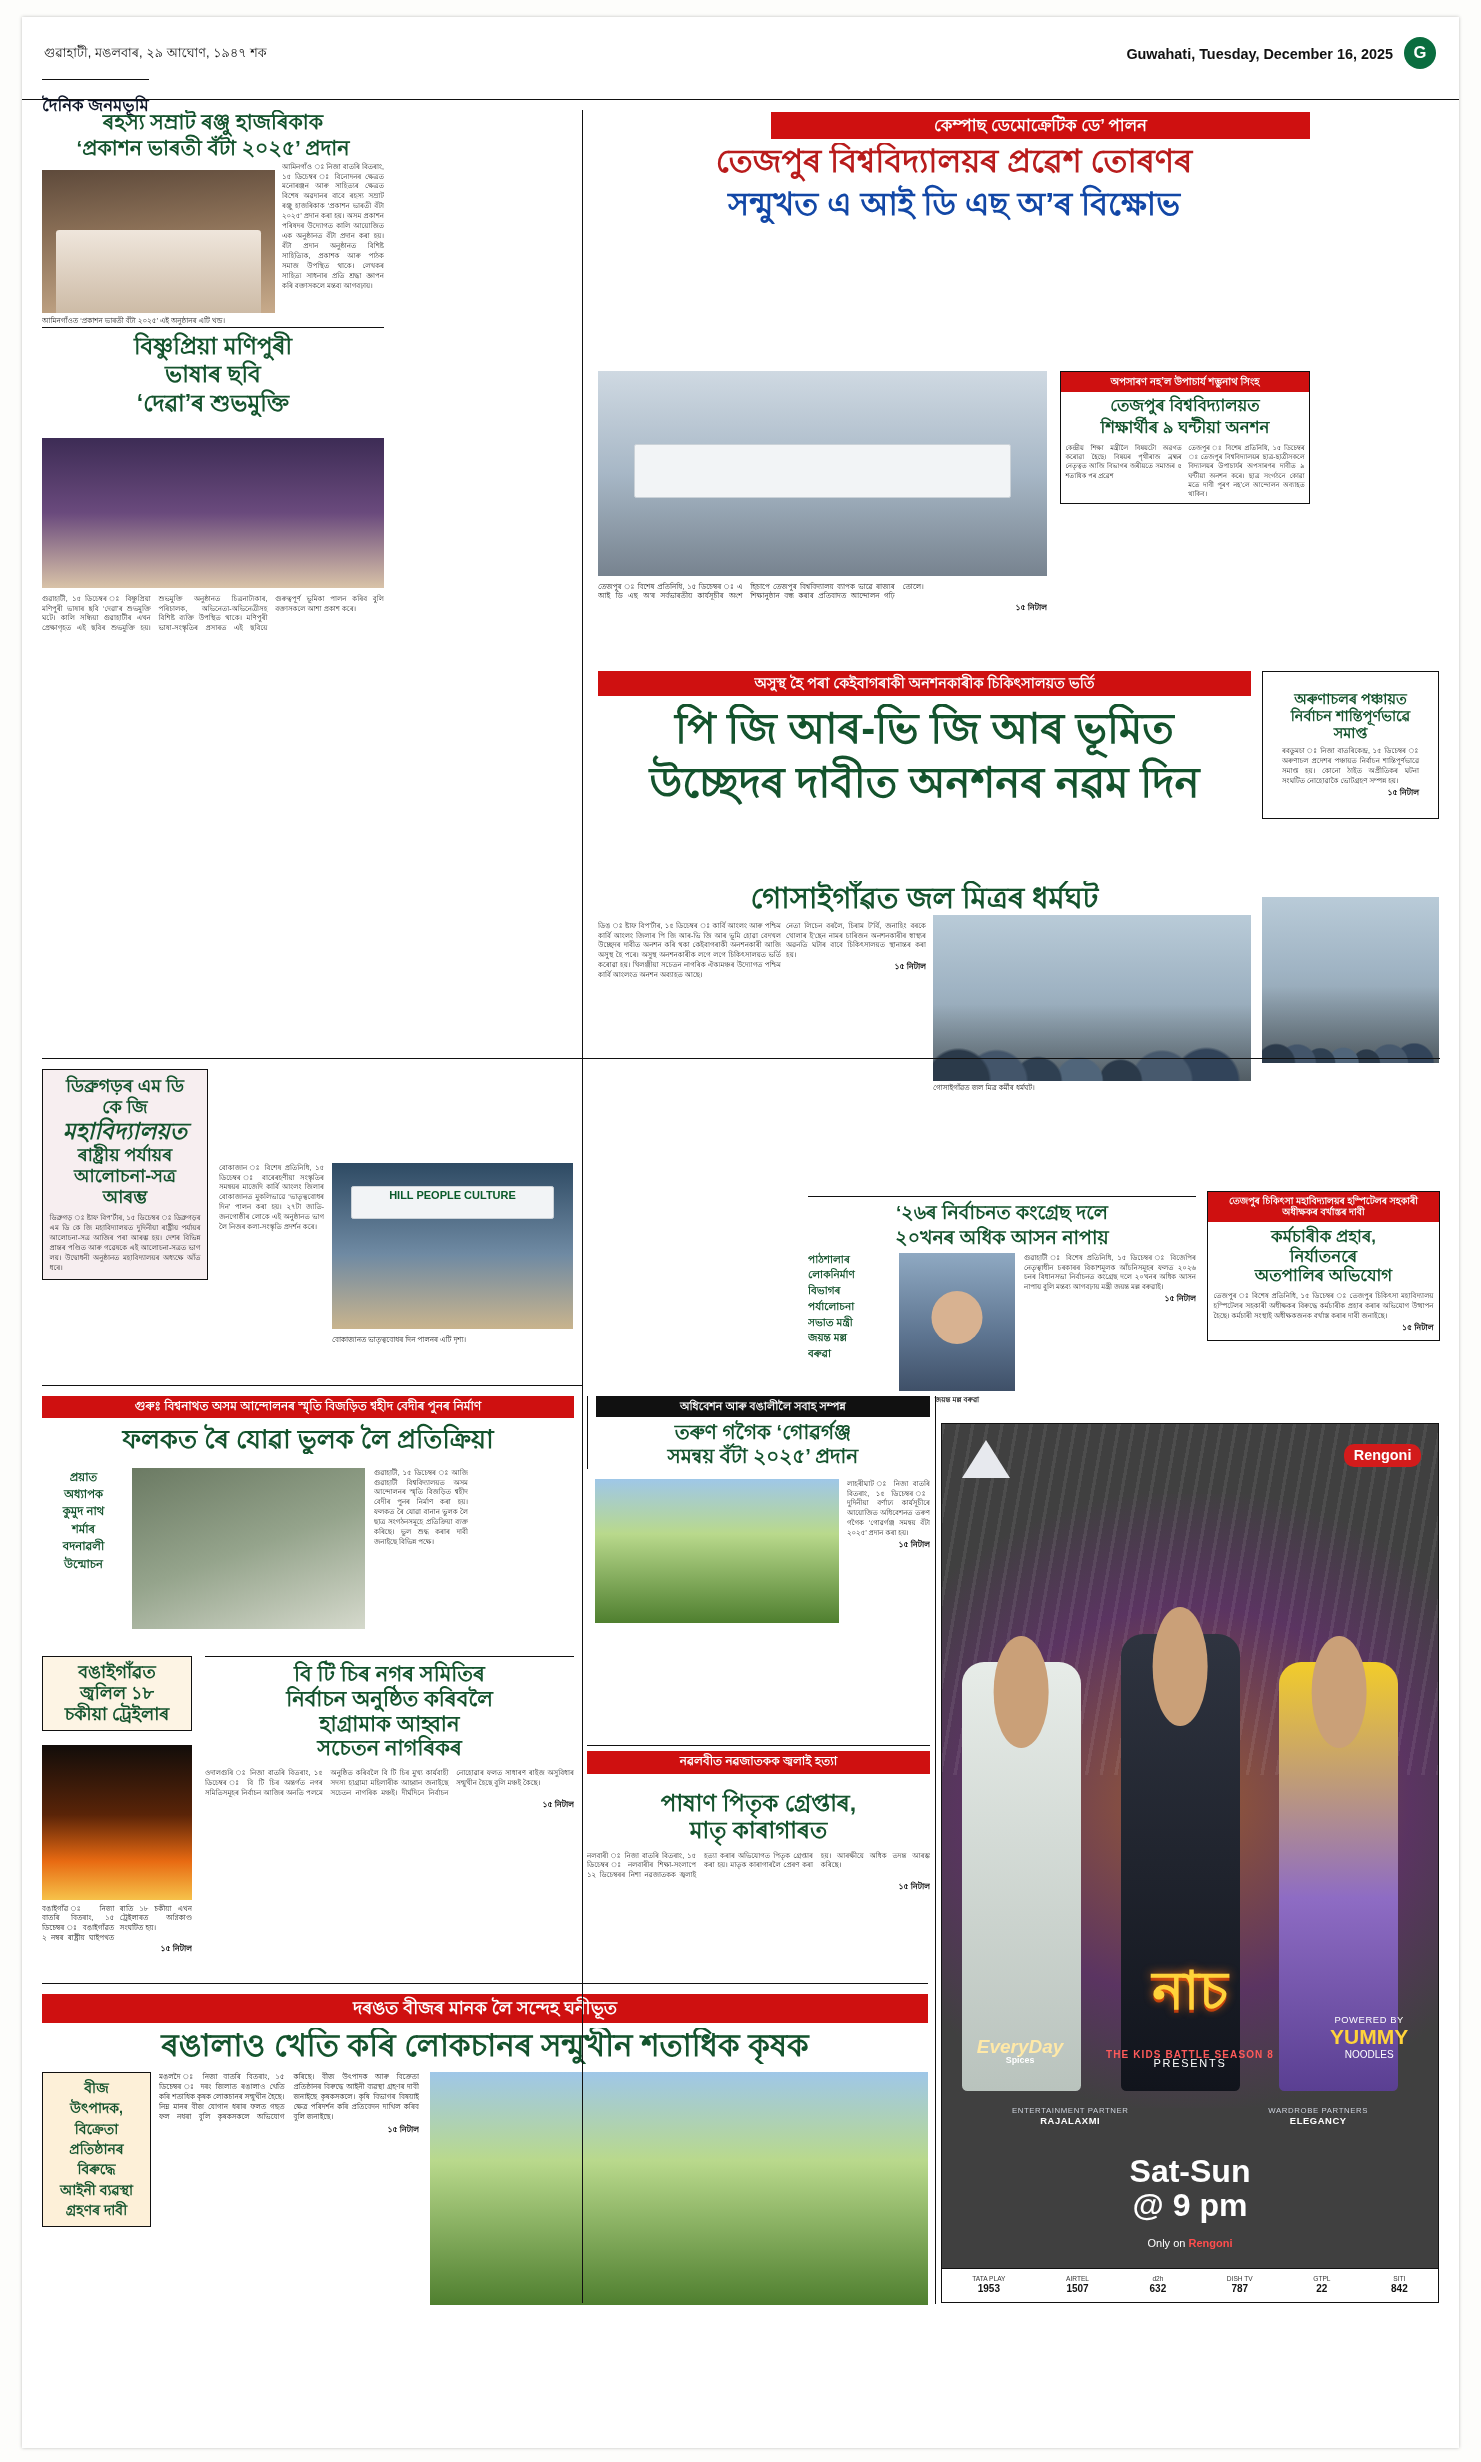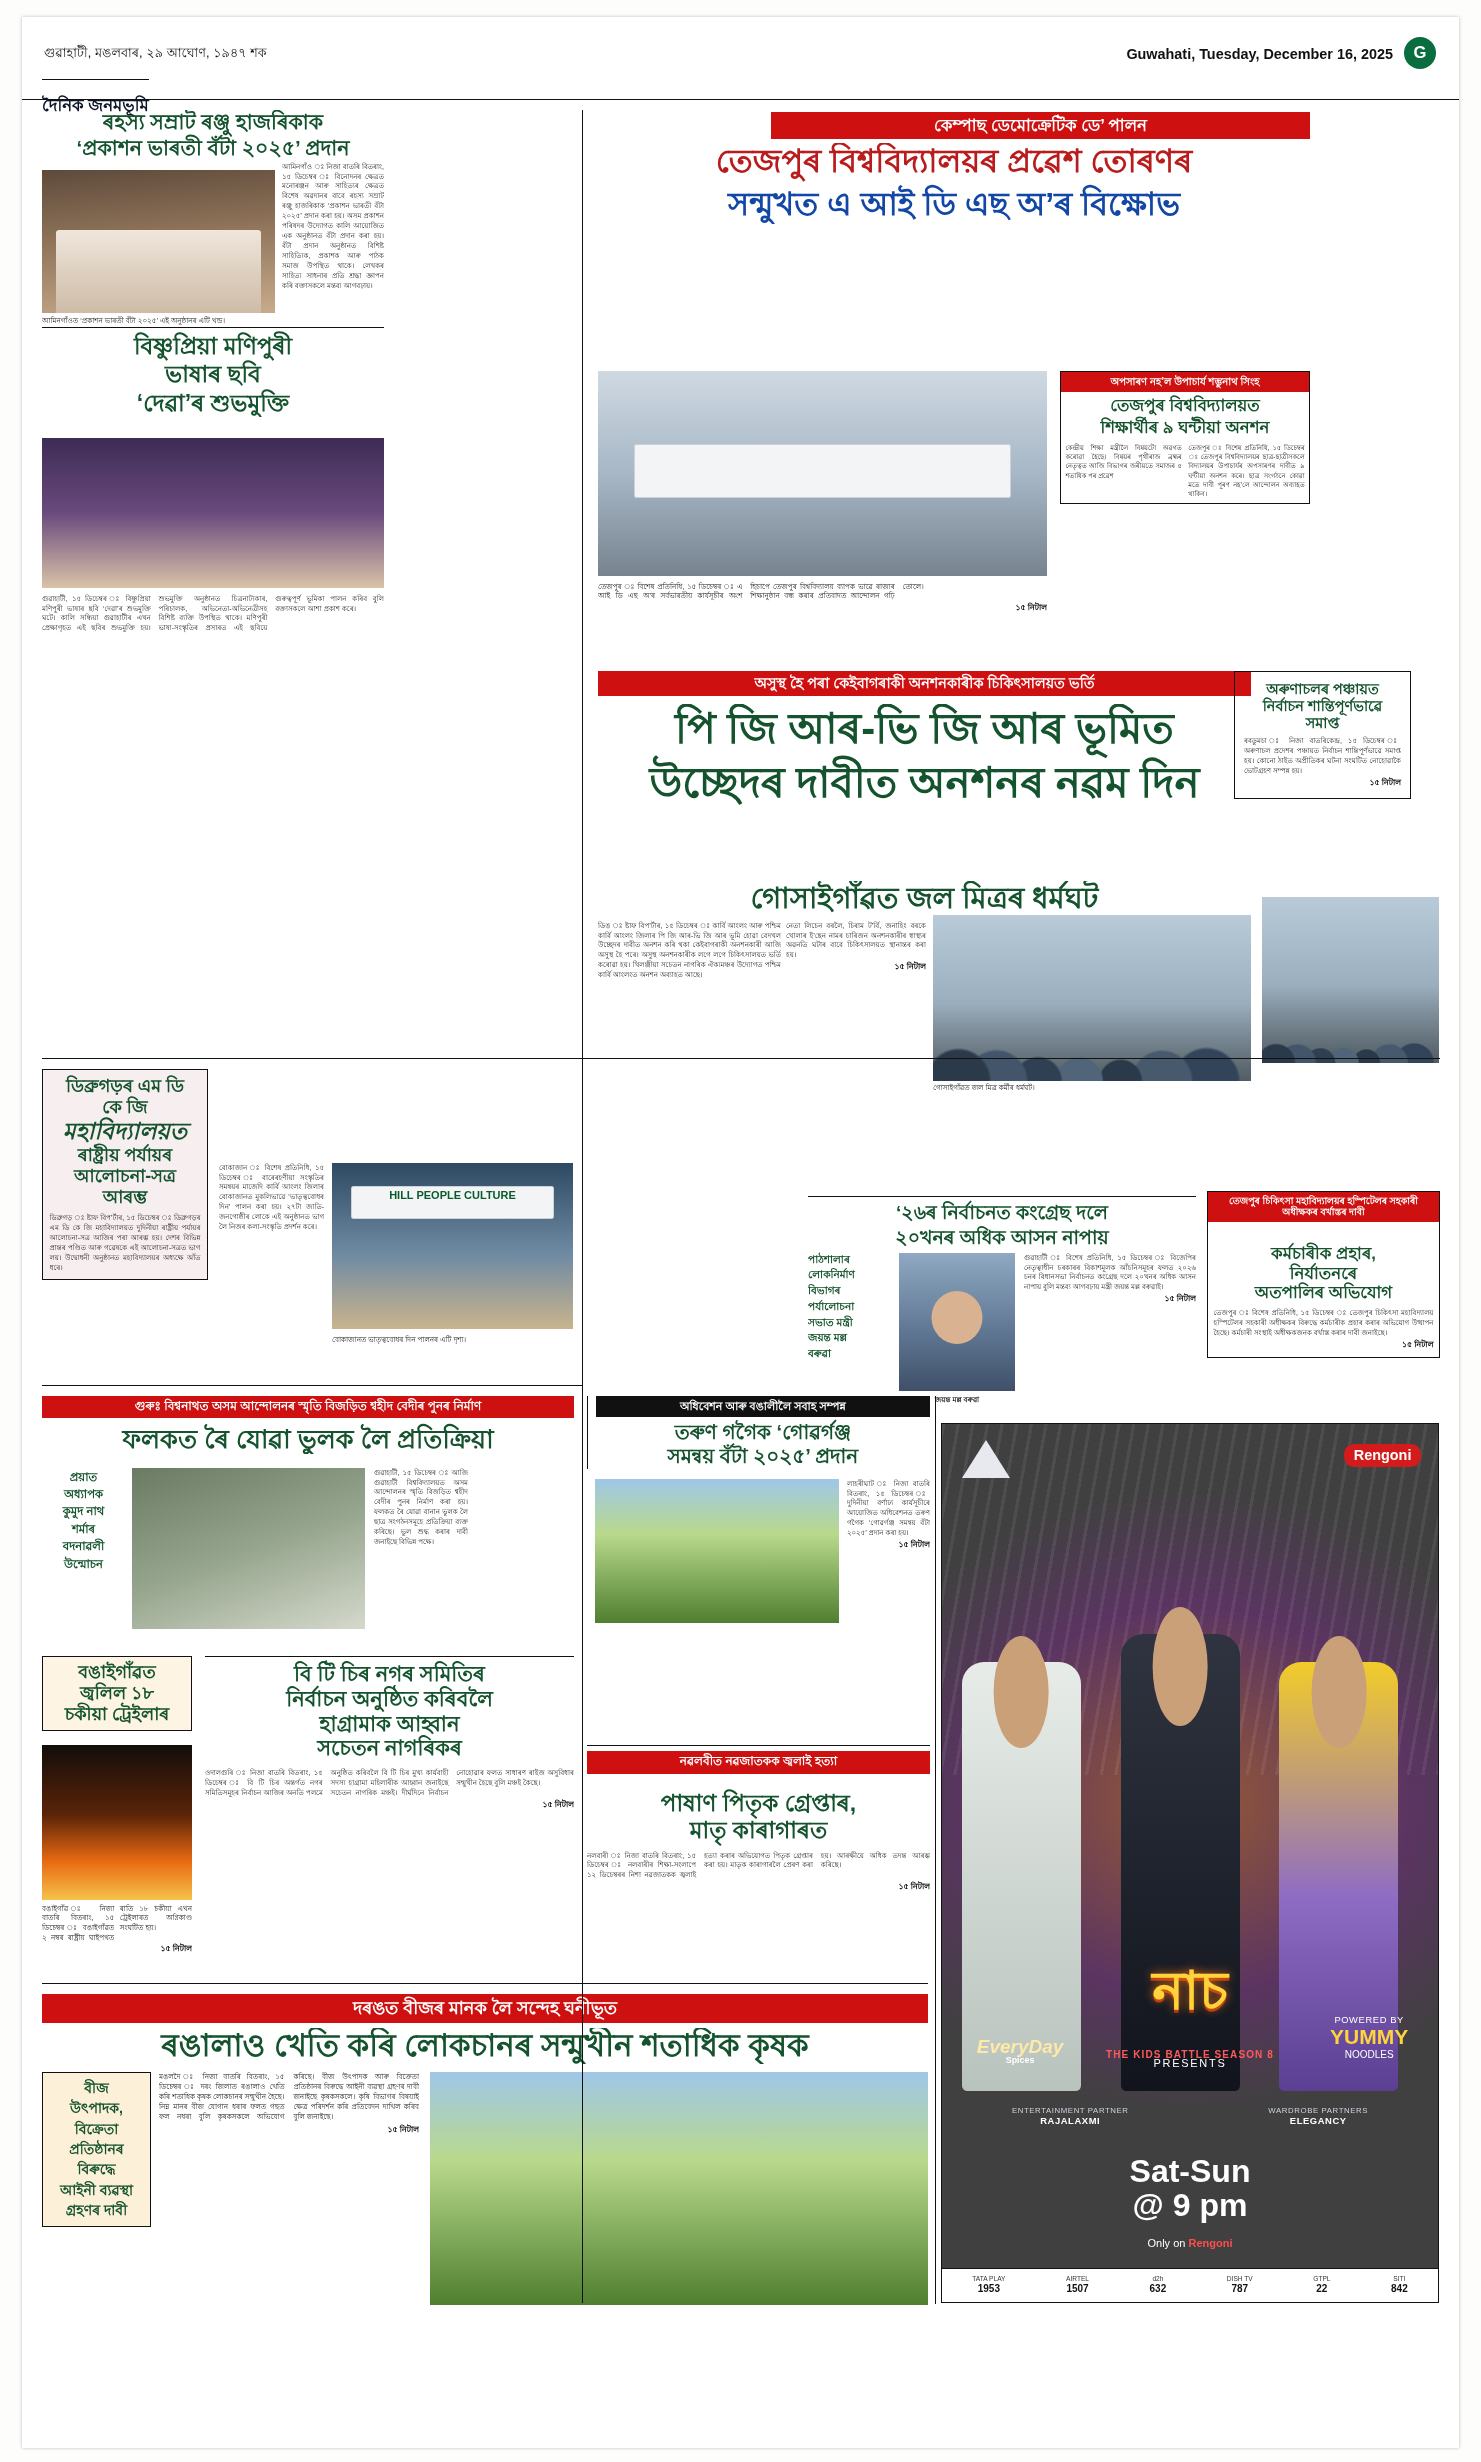--- a/index.html
+++ b/index.html
@@ -254,21 +254,21 @@
   </div>
   <div class="box" style="left:764px; top:904px; width:140px; height:127px;">
     <div class="bodytext" style="font-size:7px;">নেতা লিচেন বৰলৈ, চিৰাম ট’ৰ্বি, জনাহিং বৰকে খোলাৰ ই’ছেন নামৰ চাৰিজন অনশনকাৰীৰ স্বাস্থ্যৰ অৱনতি ঘটাৰ বাবে চিকিৎসালয়ত স্থানান্তৰ কৰা হয়।</div>
     <div class="dateline">১৫ নিটাল</div>
   </div>
   <div class="photo crowd" style="position:absolute; left:911px; top:898px; width:318px; height:166px;"></div>
   <div class="box" style="left:911px; top:1066px; width:318px;">
     <div class="cap">গোসাইগাঁৱত জল মিত্ৰ কৰ্মীৰ ধৰ্মঘট।</div>
   </div>
 
-  <div class="box" style="left:1212px; top:654px; width:177px; border:1.1px solid #111; padding:9px;">
+  <div class="box" style="left:1240px; top:654px; width:177px; border:1.1px solid #111; padding:19px;">
     <div class="hl" style="font-size:14.4px;">অৰুণাচলৰ পঞ্চায়ত নিৰ্বাচন শান্তিপূৰ্ণভাৱে সমাপ্ত</div>
     <div class="bodytext" style="font-size:7px; margin-top:4.4px;">ৰবডুমচা ঃ নিজা বাতৰিকেন্দ্ৰ, ১৫ ডিচেম্বৰ ঃ অৰুণাচল প্ৰদেশৰ পঞ্চায়ত নিৰ্বাচন শান্তিপূৰ্ণভাৱে সমাপ্ত হয়। কোনো ঠাইত অপ্ৰীতিকৰ ঘটনা সংঘটিত নোহোৱাকৈ ভোটগ্ৰহণ সম্পন্ন হয়।</div>
     <div class="dateline">১৫ নিটাল</div>
   </div>
   <div class="photo crowd" style="position:absolute; left:1240px; top:880px; width:177px; height:166px;"></div>
 
   <div class="box" style="left:20px; top:1052px; width:166px; border:1.1px solid #111; background:#f7eef0; padding:6.6px;">
     <div class="hl" style="font-size:17.7px;">ডিব্ৰুগড়ৰ এম ডি</div>
     <div class="hl" style="font-size:17.7px;">কে জি</div>
     <div class="hl" style="font-size:23px;font-style:italic;">মহাবিদ্যালয়ত</div>
@@ -307,21 +307,21 @@
   <div class="photo portrait" style="position:absolute; left:877px; top:1236px; width:116px; height:138px;"></div>
   <div class="box" style="left:877px; top:1378px; width:116px;">
     <div class="cap" style="text-align:center; font-weight:bold;">জয়ন্ত মল্ল বৰুৱা</div>
   </div>
   <div class="box" style="left:1002px; top:1236px; width:172px; height:150px;">
     <div class="bodytext" style="font-size:7px;">গুৱাহাটী ঃ বিশেষ প্ৰতিনিধি, ১৫ ডিচেম্বৰ ঃ বিজেপিৰ নেতৃত্বাধীন চৰকাৰৰ বিকাশমূলক আঁচনিসমূহৰ ফলত ২০২৬ চনৰ বিধানসভা নিৰ্বাচনত কংগ্ৰেছ দলে ২০খনৰ অধিক আসন নাপায় বুলি মন্তব্য আগবঢ়ায় মন্ত্ৰী জয়ন্ত মল্ল বৰুৱাই।</div>
     <div class="dateline">১৫ নিটাল</div>
   </div>
 
   <div class="box" style="left:1185px; top:1174px; width:233px; border:1.1px solid #111; padding:5.5px;">
-    <div class="redbar" style="font-size:9.4px; margin:-5.5px -5.5px 22px -5.5px;">তেজপুৰ চিকিৎসা মহাবিদ্যালয়ৰ হস্পিটেলৰ সহকাৰী অধীক্ষকৰ বৰ্খাস্তৰ দাবী</div>
+    <div class="redbar" style="font-size:9.4px; margin:-5.5px -5.5px 5px -5.5px;">তেজপুৰ চিকিৎসা মহাবিদ্যালয়ৰ হস্পিটেলৰ সহকাৰী অধীক্ষকৰ বৰ্খাস্তৰ দাবী</div>
     <div class="hl" style="font-size:16.6px;">কৰ্মচাৰীক প্ৰহাৰ,</div>
     <div class="hl" style="font-size:16.6px;">নিৰ্যাতনৰে</div>
     <div class="hl" style="font-size:16.6px;">অতপালিৰ অভিযোগ</div>
     <div class="bodytext" style="font-size:7px; margin-top:5.5px;">তেজপুৰ ঃ বিশেষ প্ৰতিনিধি, ১৫ ডিচেম্বৰ ঃ তেজপুৰ চিকিৎসা মহাবিদ্যালয় হস্পিটেলৰ সহকাৰী অধীক্ষকৰ বিৰুদ্ধে কৰ্মচাৰীক প্ৰহাৰ কৰাৰ অভিযোগ উত্থাপন হৈছে। কৰ্মচাৰী সংস্থাই অধীক্ষকজনক বৰ্খাস্ত কৰাৰ দাবী জনাইছে।</div>
     <div class="dateline">১৫ নিটাল</div>
   </div>
 
   <div class="box" style="left:20px; top:1379px; width:532px;">
     <div class="redbar" style="font-size:12px;">গুৰুঃ বিশ্বনাথত অসম আন্দোলনৰ স্মৃতি বিজড়িত শ্বহীদ বেদীৰ পুনৰ নিৰ্মাণ</div>
     <div class="hl" style="font-size:25.5px; margin-top:5.5px;">ফলকত ৰৈ যোৱা ভুলক লৈ প্ৰতিক্ৰিয়া</div>

